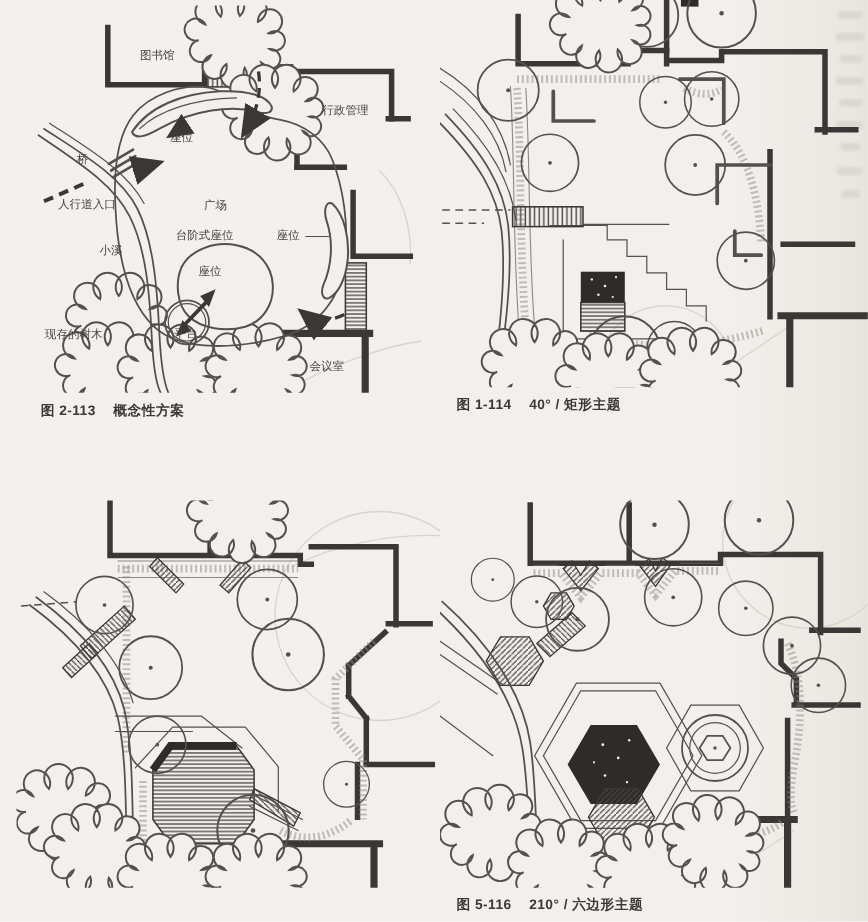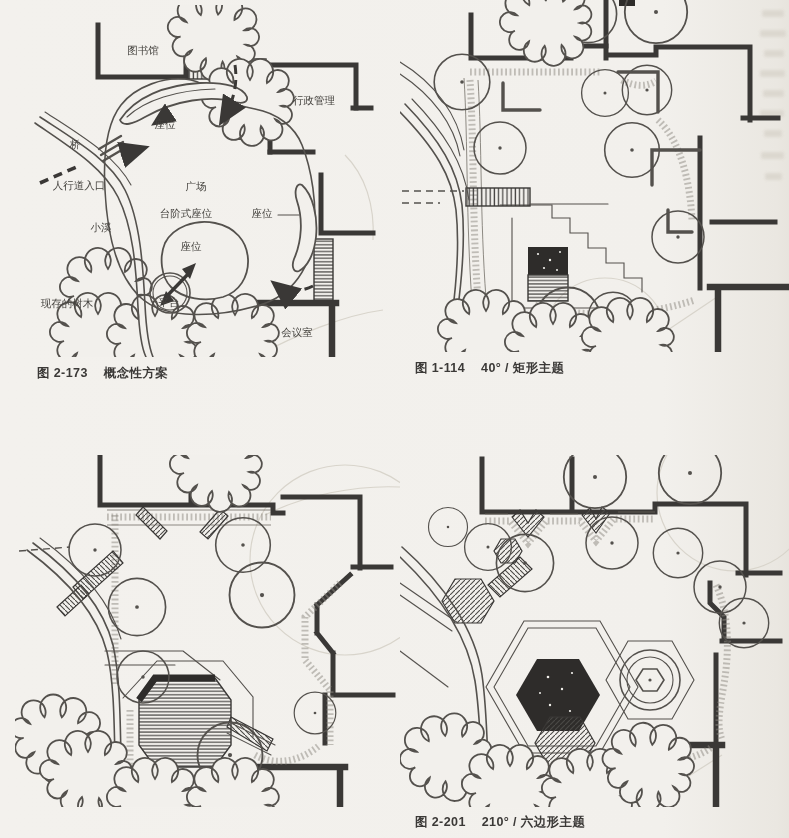--- a/index.html
+++ b/index.html
@@ -165,21 +165,21 @@
         <text class="lbl" x="171" y="212">台阶式座位</text>
         <text class="lbl" x="247" y="212">座位</text>
         <text class="lbl" x="86" y="226">小溪</text>
         <text class="lbl" x="176" y="245">座位</text>
         <text class="lbl" x="52" y="302">现存的树木</text>
         <text class="lbl" x="154" y="301">平台</text>
         <text class="lbl" x="282" y="331">会议室</text>
       </g>
     </svg>
     <figcaption style="left:22px;top:360px">
-      <span class="cap-fig">图 2-173</span><span class="cap-title">概念性方案</span>
+      <span class="cap-fig">图 2-113</span><span class="cap-title">概念性方案</span>
     </figcaption>
   </figure>
 
   <figure style="left:400px;top:0">
     <svg width="389" height="352" viewBox="0 0 389 352">
       <g>
         <circle class="faint" cx="205" cy="340" r="62"></circle>
         <path class="faint" d="M235,352 L320,295"></path>
       </g>
 
@@ -397,17 +397,17 @@
         <use href="#tree" transform="translate(290,18) scale(1.2)"></use>
       </g>
       <g>
         <use href="#cloud" x="60" y="300" transform="rotate(-8 60 300)"></use>
         <use href="#cloud" x="122" y="332"></use>
         <use href="#cloud" x="202" y="336"></use>
         <use href="#cloud" x="262" y="312" transform="rotate(6 262 312)"></use>
       </g>
     </svg>
     <figcaption style="left:15px;top:359px">
-      <span class="cap-fig">图 2-201</span><span class="cap-title">210° / 六边形主题</span>
+      <span class="cap-fig">图 5-116</span><span class="cap-title">210° / 六边形主题</span>
     </figcaption>
   </figure>
 
 </div>
 
 </body></html>

